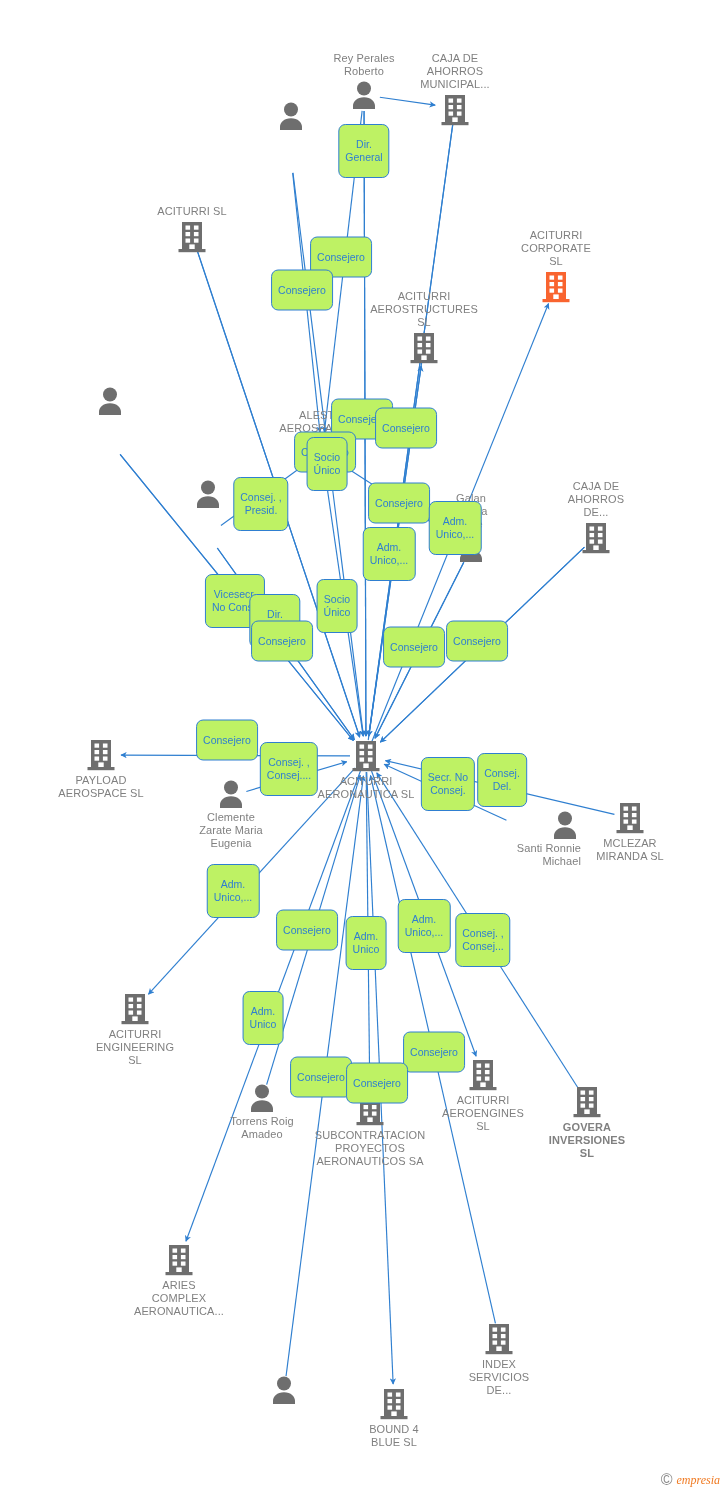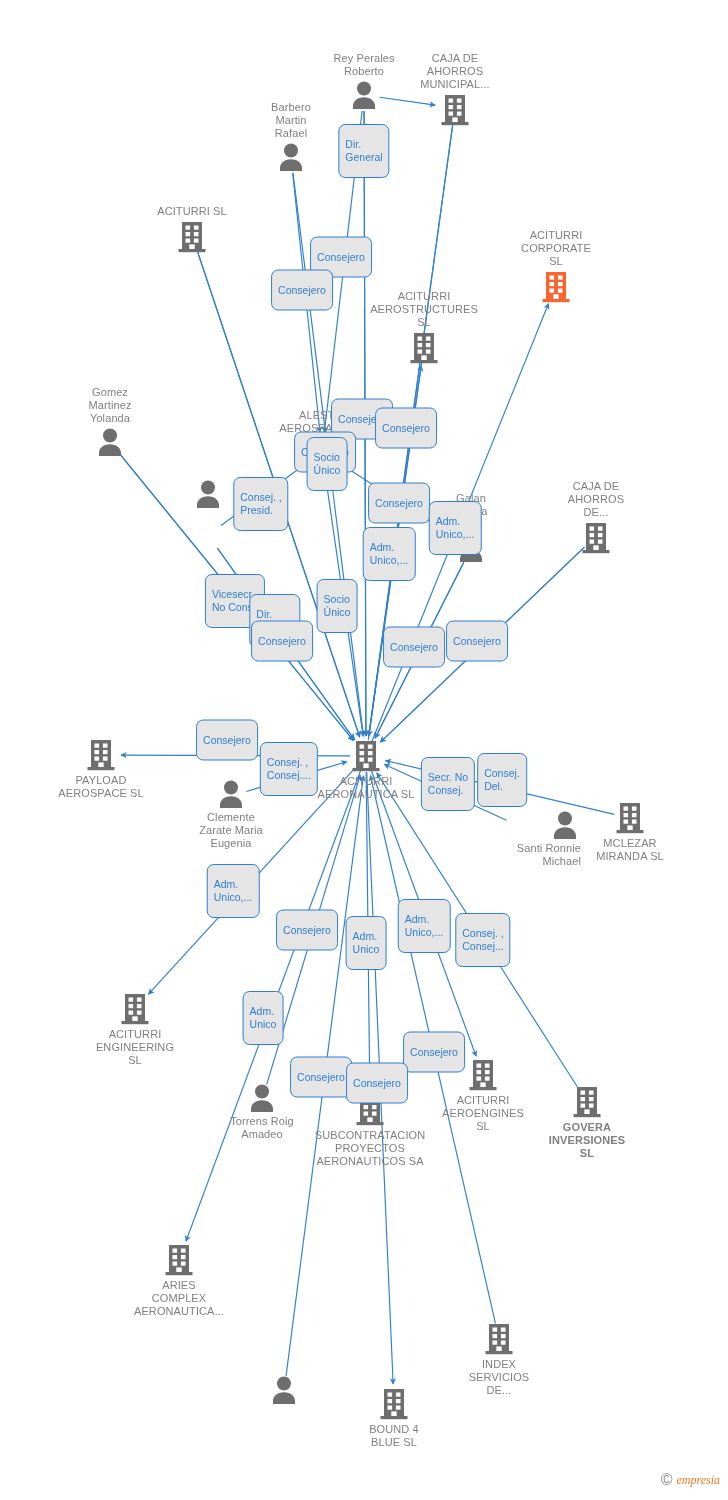--- a/index.html
+++ b/index.html
@@ -14,22 +14,22 @@
   .node{position:absolute;transform:translate(-50%,0);text-align:center;width:120px;}
   .node .glyph{display:block;line-height:0;margin:0 auto;}
   .node .cap{
     display:block;color:#808080;font-size:11px;line-height:13px;
     letter-spacing:.1px;margin-top:2px;white-space:pre-line;
   }
   .node.caption-above .cap{margin-top:0;margin-bottom:2px;}
 
   .lbl{
     position:absolute;transform:translate(-50%,-50%);
-    border:1.3px solid #2f7fd0;border-radius:7px;background:#e5e5e5;
-    color:#2f7fd0;font-size:10.5px;line-height:13px;
+    border:1.3px solid #2f7fd0;border-radius:7px;background:#bef264;
+    color:#2f7fd0;font-size:10.5px;line-height:13px;text-align:center;
     padding:13px 6px;white-space:pre-line;box-sizing:border-box;
   }
 
   .wm{position:absolute;right:8px;bottom:10px;display:flex;align-items:center;gap:4px;}
   .wm .c{color:#8a8a8a;font-size:16px;line-height:16px;}
   .wm .e{color:#f07a22;font-size:12px;font-style:italic;font-family:"Liberation Serif","DejaVu Serif",serif;line-height:20px;}
 </style>
 </head>
 <body>
 
@@ -103,23 +103,20 @@
               <rect x="16.9" y="5.5" width="4.6" height="4.2"></rect>
               <rect x="8.5" y="12" width="4.6" height="4.2"></rect>
               <rect x="16.9" y="12" width="4.6" height="4.2"></rect>
               <rect x="8.5" y="18.5" width="4.6" height="4.2"></rect>
               <rect x="16.9" y="18.5" width="4.6" height="4.2"></rect>
               <rect x="12.3" y="24.4" width="5.4" height="4.6"></rect>
             </g>
           </svg></span>
       </div>
       <div class="node caption-above" style="left: 291px; top: 101px;">
-        <span class="cap">Barbero
-Martin
-Rafael</span>
         <span class="glyph"><svg width="32" height="30" viewBox="0 0 32 30">
             <circle cx="16" cy="8.5" r="7" fill="#6e6e6e"></circle>
             <path d="M16 17.2c-7 0-11 4.2-11 8.6V29h22v-3.2c0-4.4-4-8.6-11-8.6z" fill="#6e6e6e"></path>
           </svg></span>
       </div>
       <div class="node caption-above" style="left: 192px; top: 205px;">
         <span class="cap">ACITURRI SL</span>
         <span class="glyph"><svg width="30" height="34" viewBox="0 0 30 34">
             <rect x="5" y="2" width="20" height="27" fill="#6e6e6e"></rect>
             <rect x="1.5" y="29" width="27" height="3.2" fill="#6e6e6e"></rect>
@@ -164,23 +161,20 @@
               <rect x="16.9" y="5.5" width="4.6" height="4.2"></rect>
               <rect x="8.5" y="12" width="4.6" height="4.2"></rect>
               <rect x="16.9" y="12" width="4.6" height="4.2"></rect>
               <rect x="8.5" y="18.5" width="4.6" height="4.2"></rect>
               <rect x="16.9" y="18.5" width="4.6" height="4.2"></rect>
               <rect x="12.3" y="24.4" width="5.4" height="4.6"></rect>
             </g>
           </svg></span>
       </div>
       <div class="node caption-above" style="left: 110px; top: 386px;">
-        <span class="cap">Gomez
-Martinez
-Yolanda</span>
         <span class="glyph"><svg width="32" height="30" viewBox="0 0 32 30">
             <circle cx="16" cy="8.5" r="7" fill="#6e6e6e"></circle>
             <path d="M16 17.2c-7 0-11 4.2-11 8.6V29h22v-3.2c0-4.4-4-8.6-11-8.6z" fill="#6e6e6e"></path>
           </svg></span>
       </div>
       <div class="node caption-above" style="left: 322px; top: 409px;">
         <span class="cap">ALESTIS
 AEROSPACE SL</span>
         <span class="glyph"><svg width="30" height="34" viewBox="0 0 30 34">
             <rect x="5" y="2" width="20" height="27" fill="#6e6e6e"></rect>

